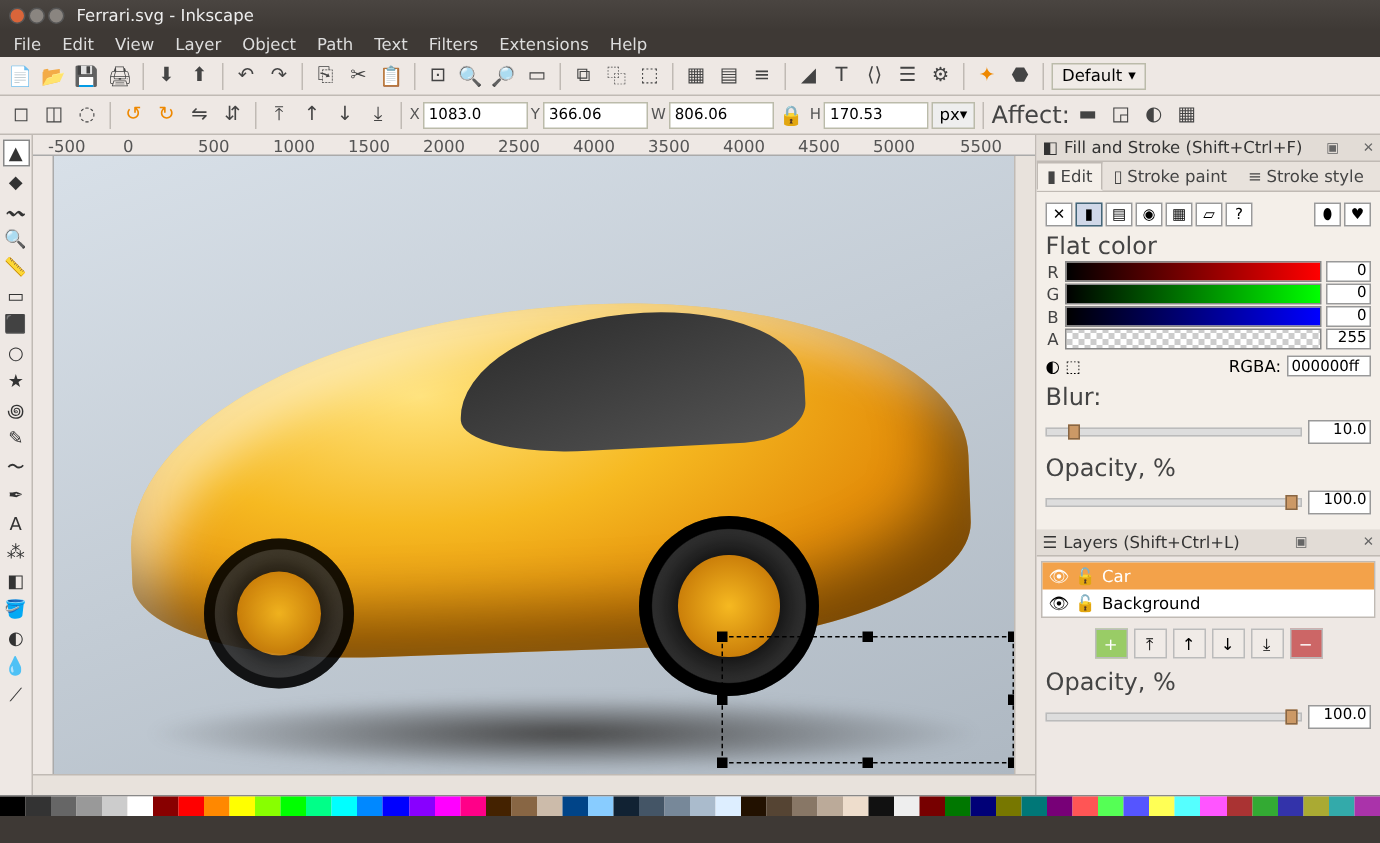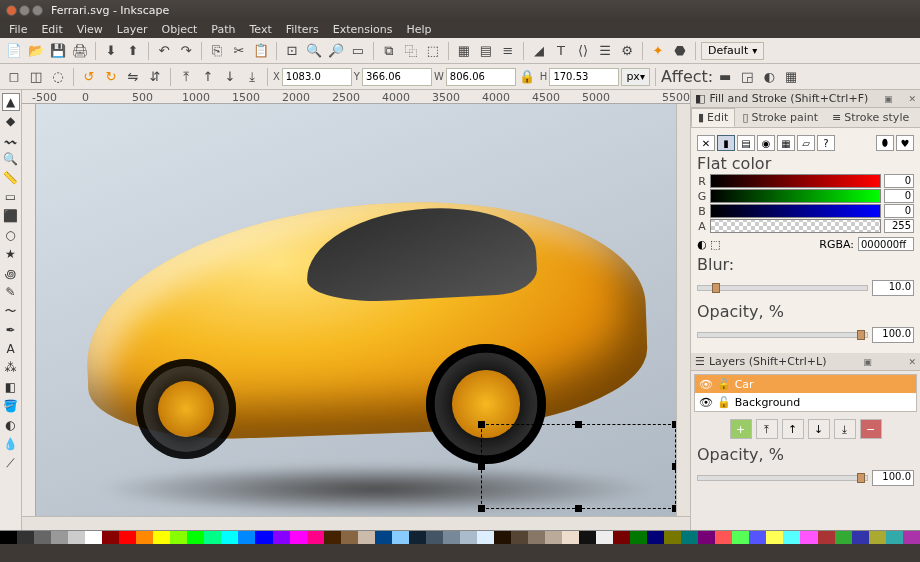--- a/index.html
+++ b/index.html
@@ -226,21 +226,21 @@
         <span style="left:110px">500</span>
         <span style="left:160px">1000</span>
         <span style="left:210px">1500</span>
         <span style="left:260px">2000</span>
         <span style="left:310px">2500</span>
         <span style="left:360px">4000</span>
         <span style="left:410px">3500</span>
         <span style="left:460px">4000</span>
         <span style="left:510px">4500</span>
         <span style="left:560px">5000</span>
-        <span style="left:640px">5500</span>
+        <span style="left:618px">5500</span>
     </div>
     <div class="canvasrow">
       <div class="ruler-v"></div>
       <div class="canvas">
         <div class="car">
           <div class="shadow"></div>
           <div class="car-body"></div>
           <div class="car-window"></div>
           <div class="wheel rear">
               <div class="rim"></div>

